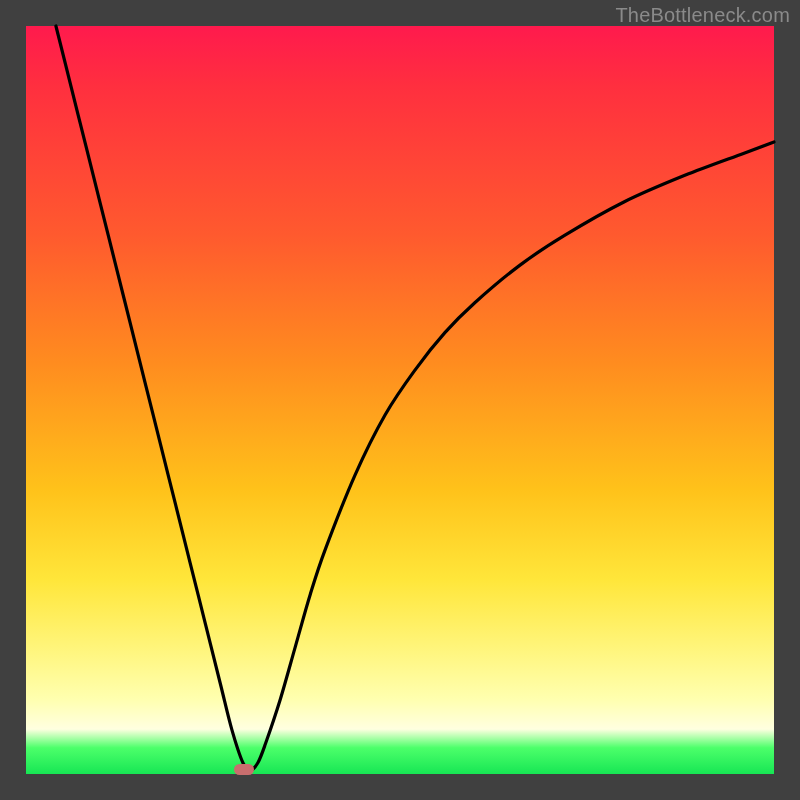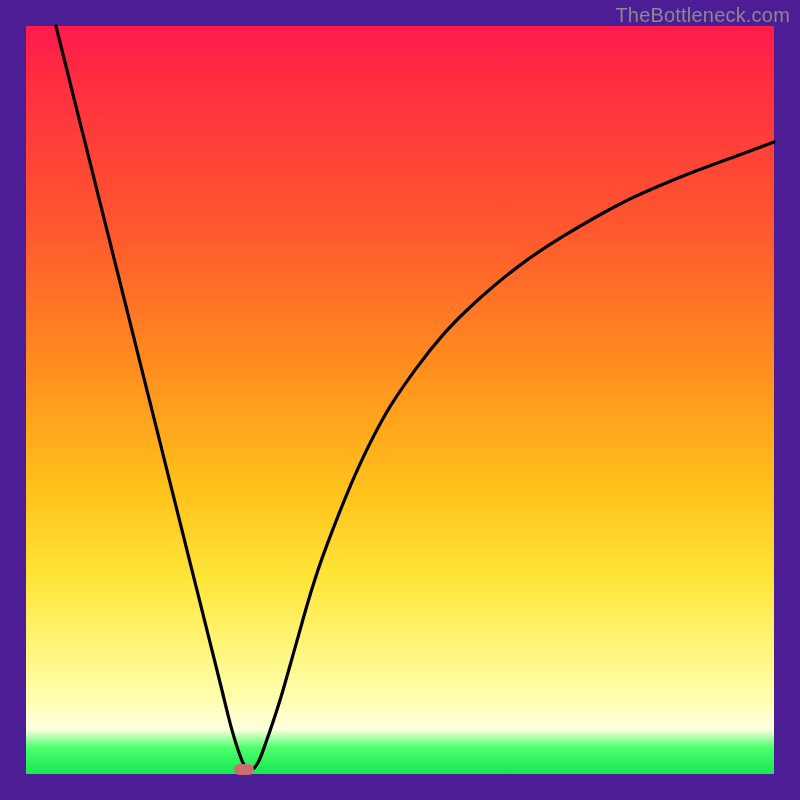--- a/index.html
+++ b/index.html
@@ -9,21 +9,21 @@
     height: 800px;
     background: #000;
     overflow: hidden;
     font-family: Arial, Helvetica, sans-serif;
   }
   .frame {
     position: absolute;
     left: 0; top: 0;
     width: 800px;
     height: 800px;
-    background: #4c1d95;
+    background: #404040;
   }
   .plot-area {
     position: absolute;
     
     left: 26px;
     top: 26px;
     width: 748px;   
     height: 748px;
     
     background: linear-gradient(

